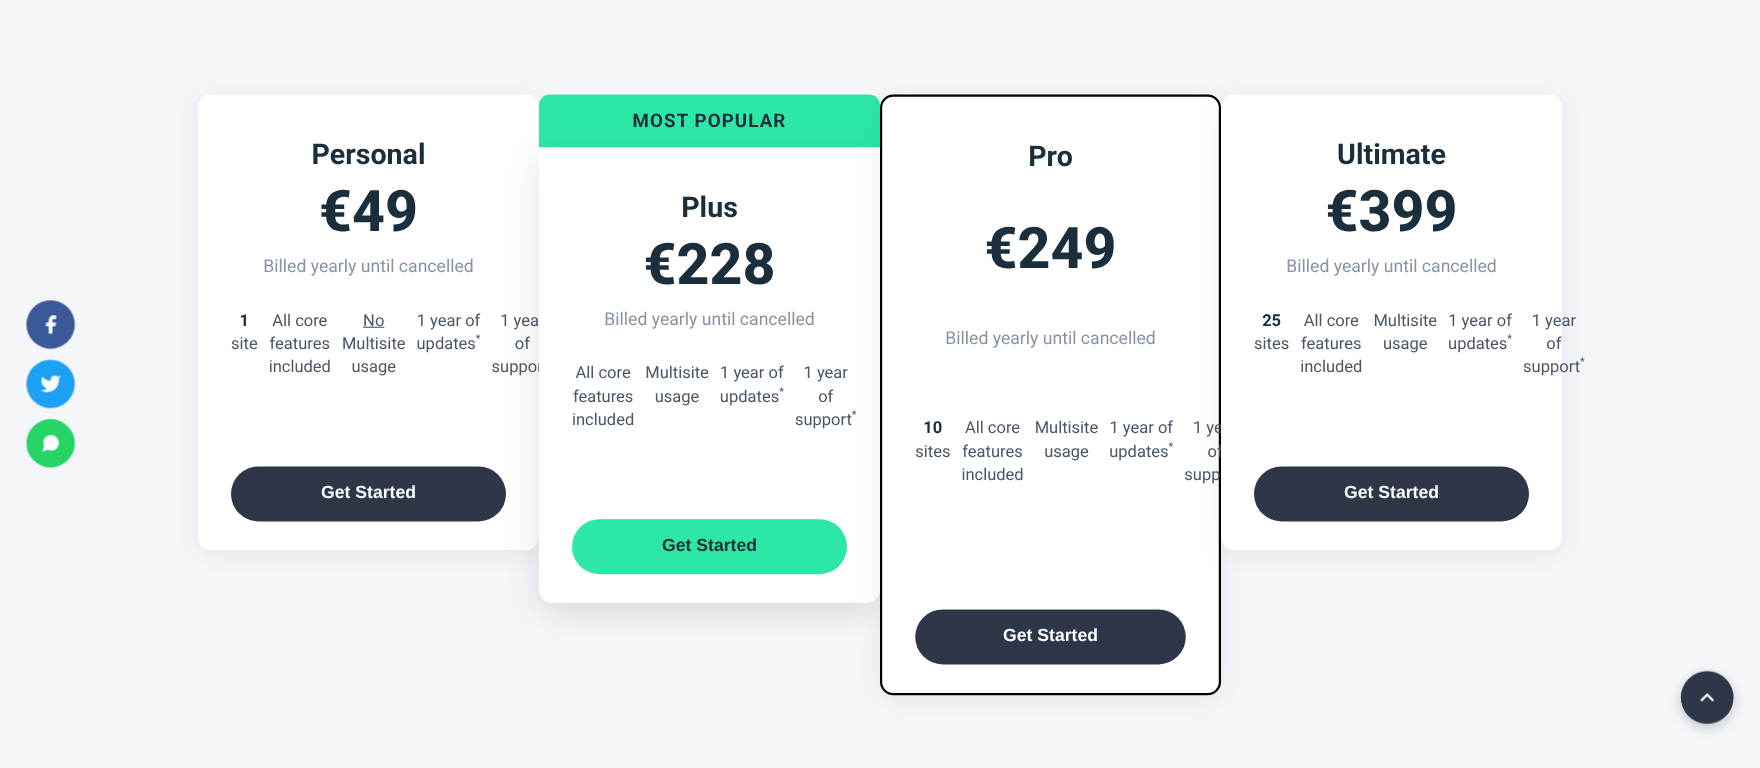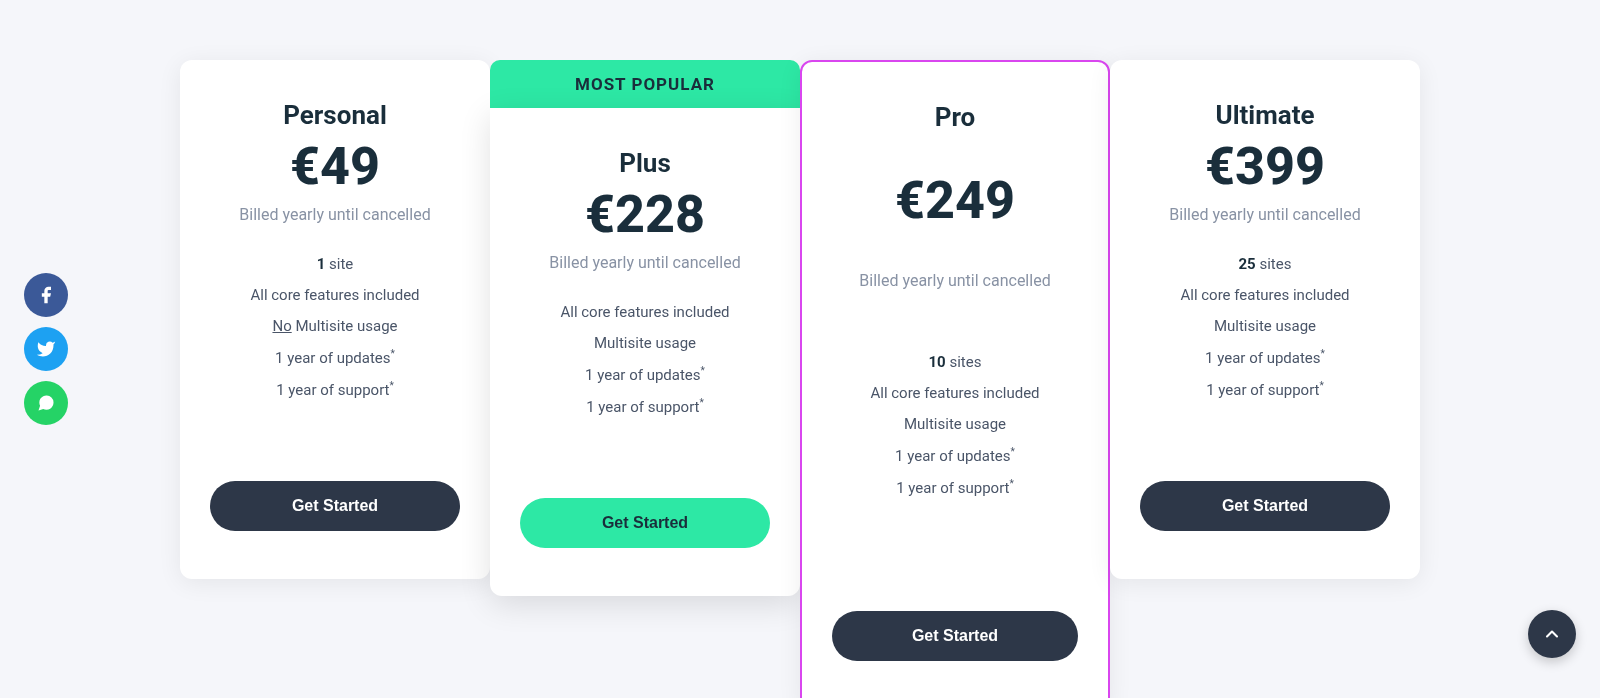--- a/index.html
+++ b/index.html
@@ -38,35 +38,35 @@
       text-transform: uppercase;
       text-align: center;
       padding: 14px 20px;
       border-radius: 10px 10px 0 0;
       width: 310px;
     }
 
     .plan-card {
       background: #fff;
       border-radius: 12px;
-      padding: 40px 30px 48px;
+      padding: 40px 30px 26px;
       width: 310px;
       text-align: center;
       box-shadow: 0 4px 24px rgba(0,0,0,0.07);
       display: flex;
       flex-direction: column;
     }
 
     .plan-wrapper.popular .plan-card {
       border-radius: 0 0 12px 12px;
       box-shadow: 0 8px 32px rgba(0,0,0,0.12);
     }
 
     .plan-wrapper.highlighted .plan-card {
-      border: 2px solid #d946ef;
+      border: 2px solid #000000;
       border-radius: 12px;
       gap: 32px;
     }
 
     .plan-name {
       font-size: 26px;
       font-weight: 700;
       color: #1a2e3b;
       margin-bottom: 8px;
     }
@@ -81,21 +81,20 @@
 
     .plan-billing {
       font-size: 16px;
       color: #8892a4;
       margin-bottom: 30px;
     }
 
     .plan-features {
       width: 100%;
       display: flex;
-      flex-direction: column;
       gap: 10px;
       margin-bottom: 32px;
     }
 
     .plan-feature {
       font-size: 15px;
       color: #4a5568;
       text-align: center;
       line-height: 1.4;
     }

